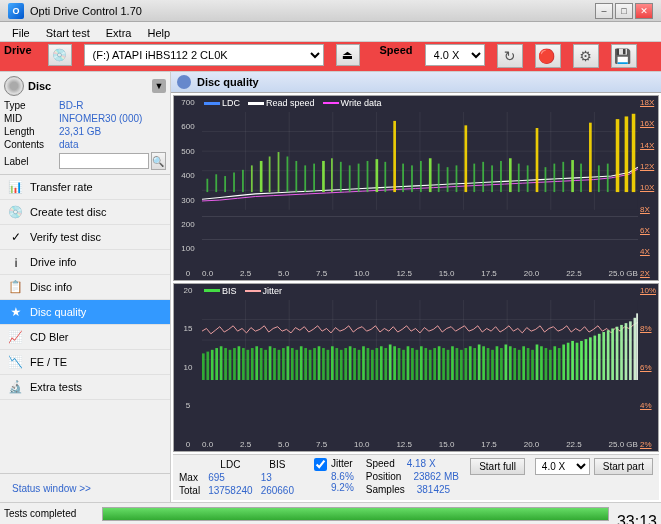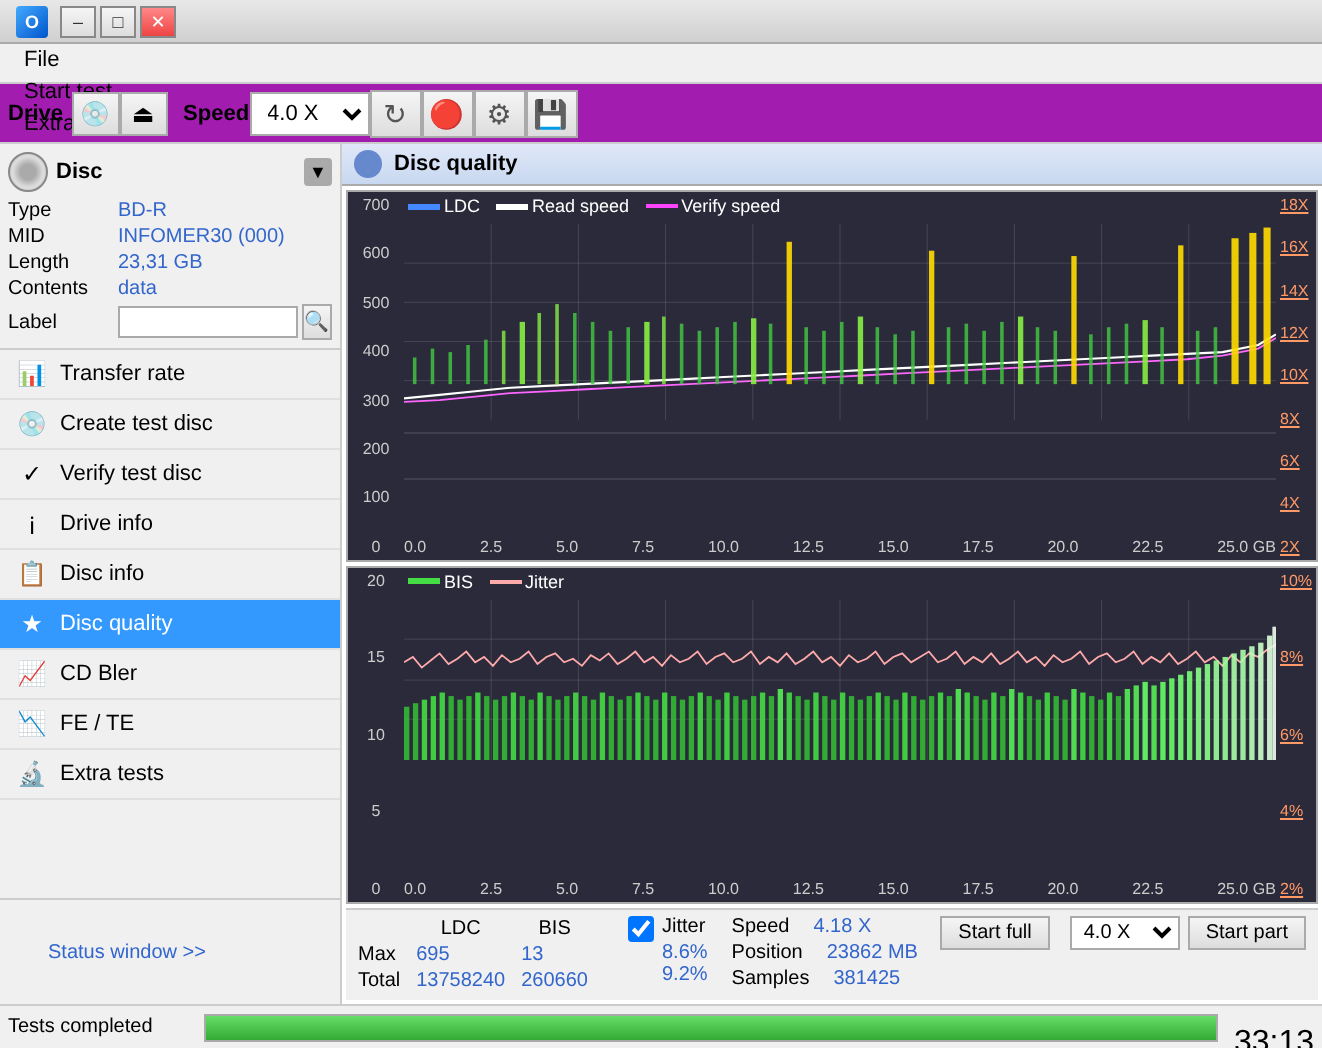--- a/index.html
+++ b/index.html
@@ -22,41 +22,39 @@
       background: linear-gradient(to bottom, #f5f5f5, #ddd);
       font-size: 9px; display: flex; align-items: center; justify-content: center;
       cursor: pointer; color: #333;
     }
 
     
     #menubar {
       background: #f0f0f0;
       height: 20px;
       display: flex;
-      align-items: flex-start;
+      align-items: flex-end;
       padding: 0 4px;
       border-bottom: 1px solid #ccc;
-      flex-direction: column;
     }
     .menu-item {
       padding: 2px 8px;
       font-size: 11px;
       cursor: pointer;
       color: #000;
     }
 
     
     #drivebar {
-      background: #a21caf;
+      background: #ef4444;
       height: 30px;
       display: flex;
-      align-items: center;
       padding: 2px 4px;
       border-bottom: 1px solid #ccc;
-      gap: 0;
+      gap: 12px;
     }
     .drive-label { font-size: 11px; font-weight: bold; color: #000; margin-right: 4px; }
     .drive-select {
       height: 22px;
       border: 1px solid #aaa;
       background: #fff;
       font-size: 11px;
       padding: 0 4px;
       flex: 1;
       max-width: 240px;
@@ -289,37 +287,41 @@
     .status-link {
       color: #3366cc; font-size: 10px; text-decoration: none; cursor: pointer;
       padding: 2px 4px;
     }
   </style>
 </head>
 <body>
 
 <div id="titlebar">
   <div style="width:16px;height:16px;margin-right:6px;background:linear-gradient(135deg,#44aaff,#0055cc);border-radius:2px;display:flex;align-items:center;justify-content:center;font-size:9px;color:#fff;font-weight:bold;">O</div>
+  <span class="title-text">Opti Drive Control 1.70</span>
   <div class="win-btns">
     <button class="win-btn">–</button>
     <button class="win-btn">□</button>
     <button class="win-btn" style="background:linear-gradient(to bottom,#f88,#e44);color:#fff;">✕</button>
   </div>
 </div>
 
 <div id="menubar">
   <span class="menu-item">File</span>
   <span class="menu-item">Start test</span>
   <span class="menu-item">Extra</span>
   <span class="menu-item">Help</span>
 </div>
 
 <div id="drivebar">
   <span class="drive-label">Drive</span>
   <div class="drive-icon-btn" title="Drive icon">💿</div>
+  <select class="drive-select">
+    <option>(F:) ATAPI iHBS112  2 CL0K</option>
+  </select>
   <div class="drive-icon-btn" title="Eject">⏏</div>
   <span class="speed-label">Speed</span>
   <select class="speed-select">
     <option>4.0 X</option>
   </select>
   <div class="toolbar-icon-btn" title="Refresh">↻</div>
   <div class="toolbar-icon-btn" title="Media">🔴</div>
   <div class="toolbar-icon-btn" title="Settings">⚙</div>
   <div class="toolbar-icon-btn" title="Save">💾</div>
 </div>
@@ -389,21 +391,21 @@
       <div class="nav-item">
         <span class="nav-icon">📉</span>
         <span>FE / TE</span>
       </div>
       <div class="nav-item">
         <span class="nav-icon">🔬</span>
         <span>Extra tests</span>
       </div>
     </div>
 
-    <div style="padding:20px;border-top:1px solid #ccc;margin-top:auto;">
+    <div style="padding:8px;border-top:1px solid #ccc;margin-top:auto;">
       <a class="status-link">Status window &gt;&gt;</a>
     </div>
   </div>
 
   <div id="right-content">
 
     <div id="dq-header">
       <span class="dq-icon"></span>
       <span class="dq-title">Disc quality</span>
     </div>
@@ -422,21 +424,21 @@
           <div class="legend-item">
             <span class="legend-color" style="background:#4488ff;height:3px;"></span>
             <span class="legend-text">LDC</span>
           </div>
           <div class="legend-item">
             <span class="legend-color" style="background:#ffffff;height:3px;"></span>
             <span class="legend-text">Read speed</span>
           </div>
           <div class="legend-item">
             <span class="legend-color" style="background:#ff44ff;height:2px;"></span>
-            <span class="legend-text">Verify speed</span>
+            <span class="legend-text">Write data</span>
           </div>
         </div>
 
         <div class="y-axis-left">
           <span>700</span>
           <span>600</span>
           <span>500</span>
           <span>400</span>
           <span>300</span>
           <span>200</span>

